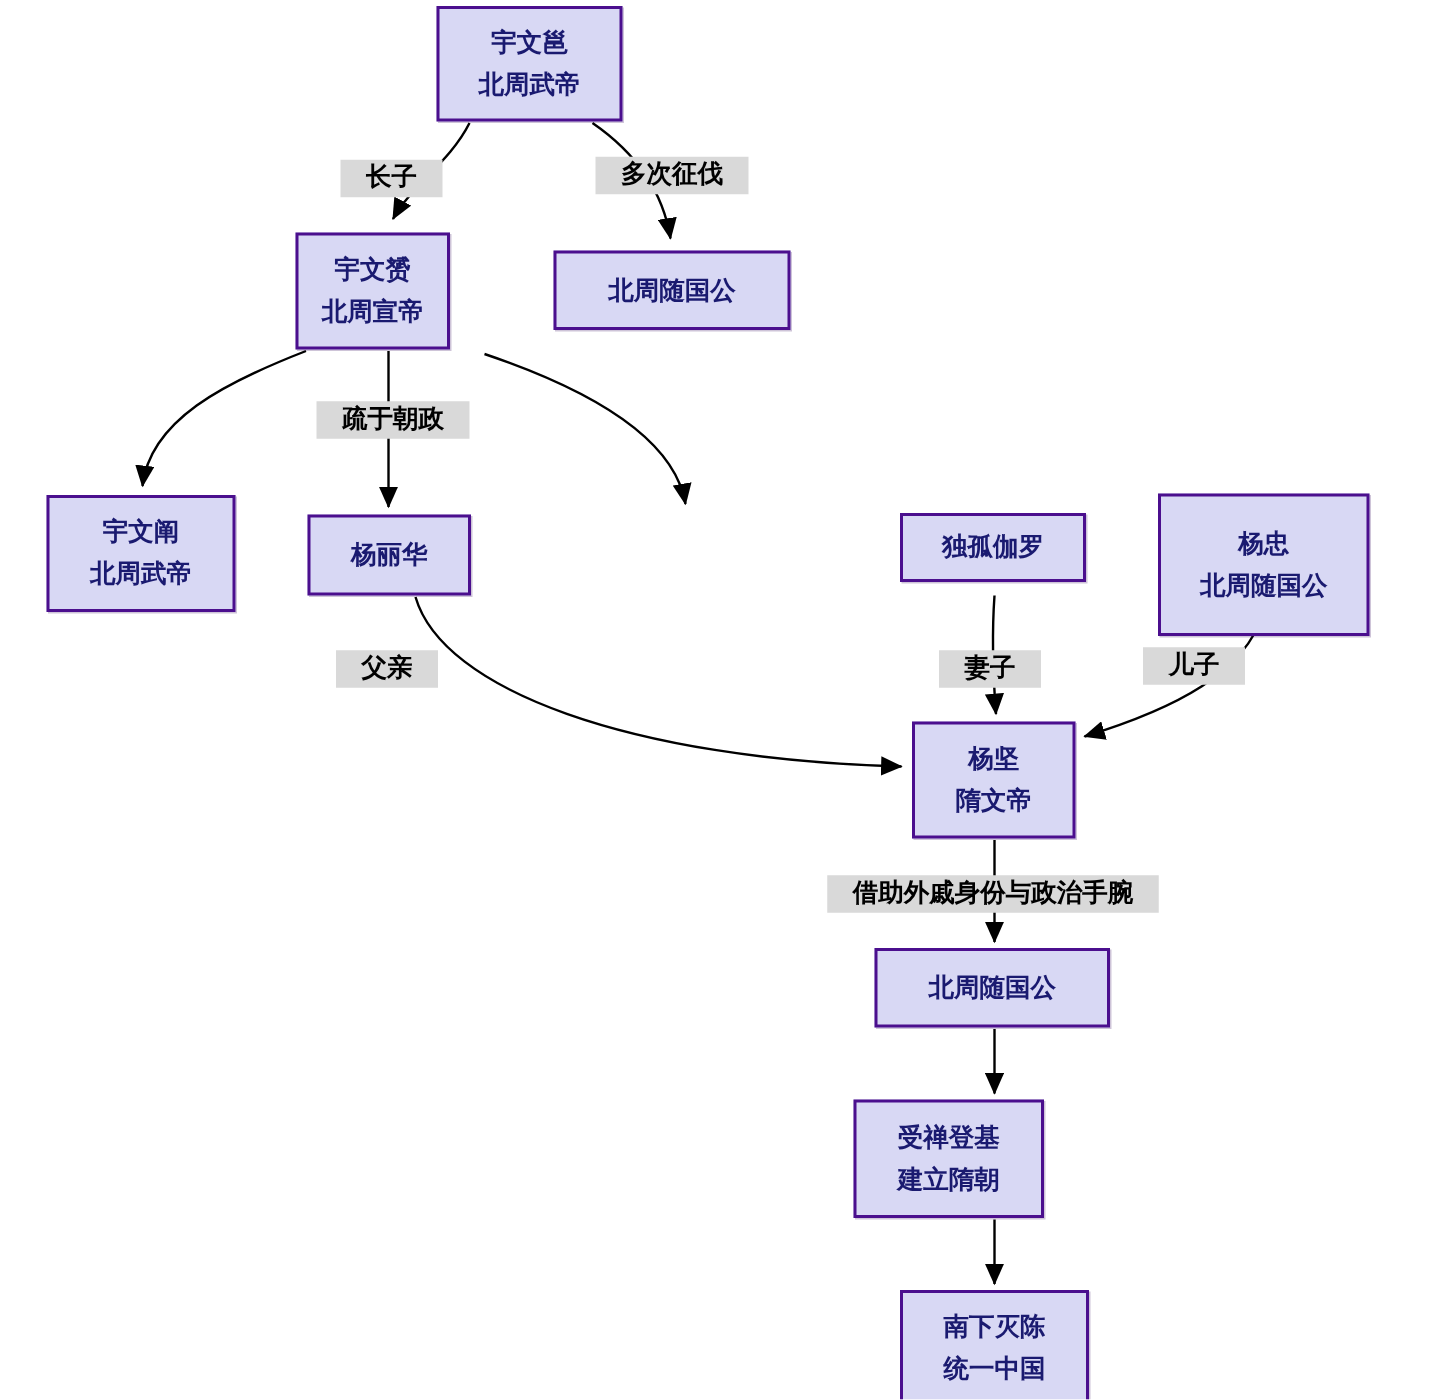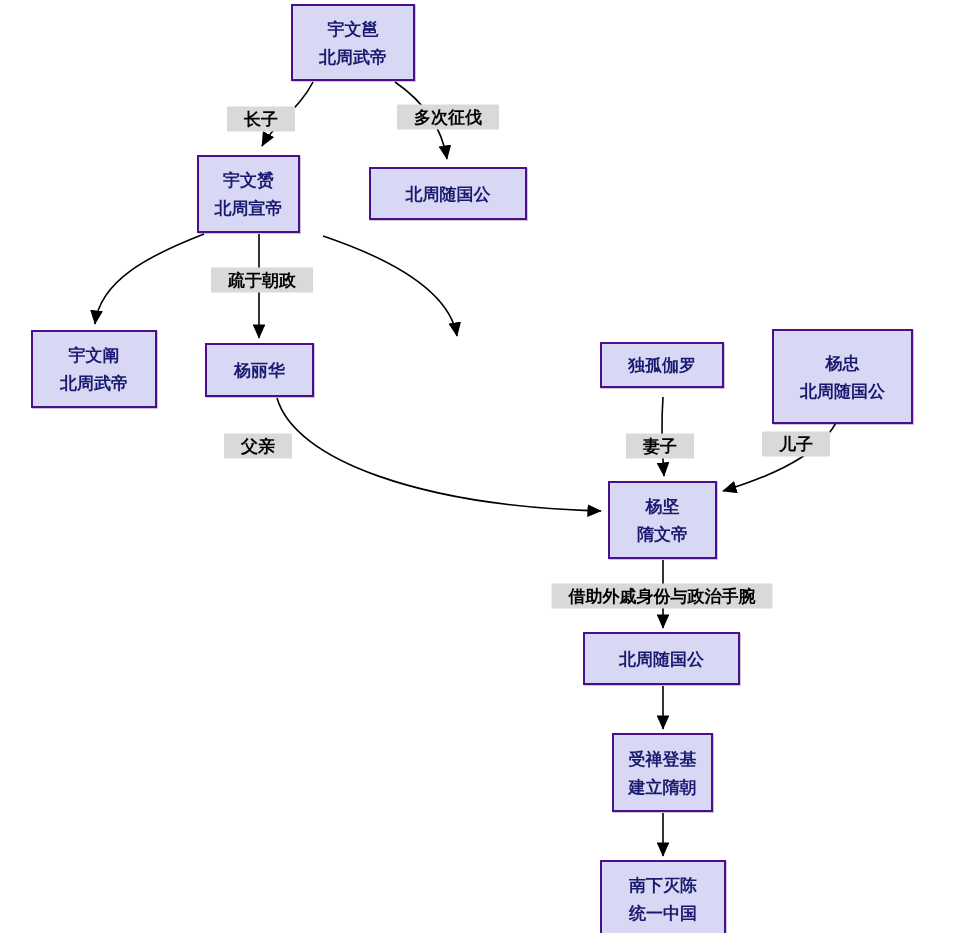--- a/index.html
+++ b/index.html
@@ -89,18 +89,18 @@
   <div class="node" style="left:369px; top:167px; width:158px; height:53px"><span>北周随国公</span></div>
   <div class="node" style="left:31px;  top:330px; width:126px; height:78px"><span>宇文阐
 北周武帝</span></div>
   <div class="node" style="left:205px; top:343px; width:109px; height:54px"><span>杨丽华</span></div>
   <div class="node" style="left:600px; top:342px; width:124px; height:46px"><span>独孤伽罗</span></div>
   <div class="node" style="left:772px; top:329px; width:141px; height:95px"><span>杨忠
 北周随国公</span></div>
   <div class="node" style="left:608px; top:481px; width:109px; height:78px"><span>杨坚
 隋文帝</span></div>
   <div class="node" style="left:583px; top:632px; width:157px; height:53px"><span>北周随国公</span></div>
-  <div class="node" style="left:612px; top:733px; width:101px; height:79px"><span>受禅登基
+  <div class="node" style="left:569px; top:733px; width:127px; height:79px"><span>受禅登基
 建立隋朝</span></div>
   <div class="node" style="left:600px; top:860px; width:126px; height:78px"><span>南下灭陈
 统一中国</span></div>
 
 </div>
 
 </body></html>

